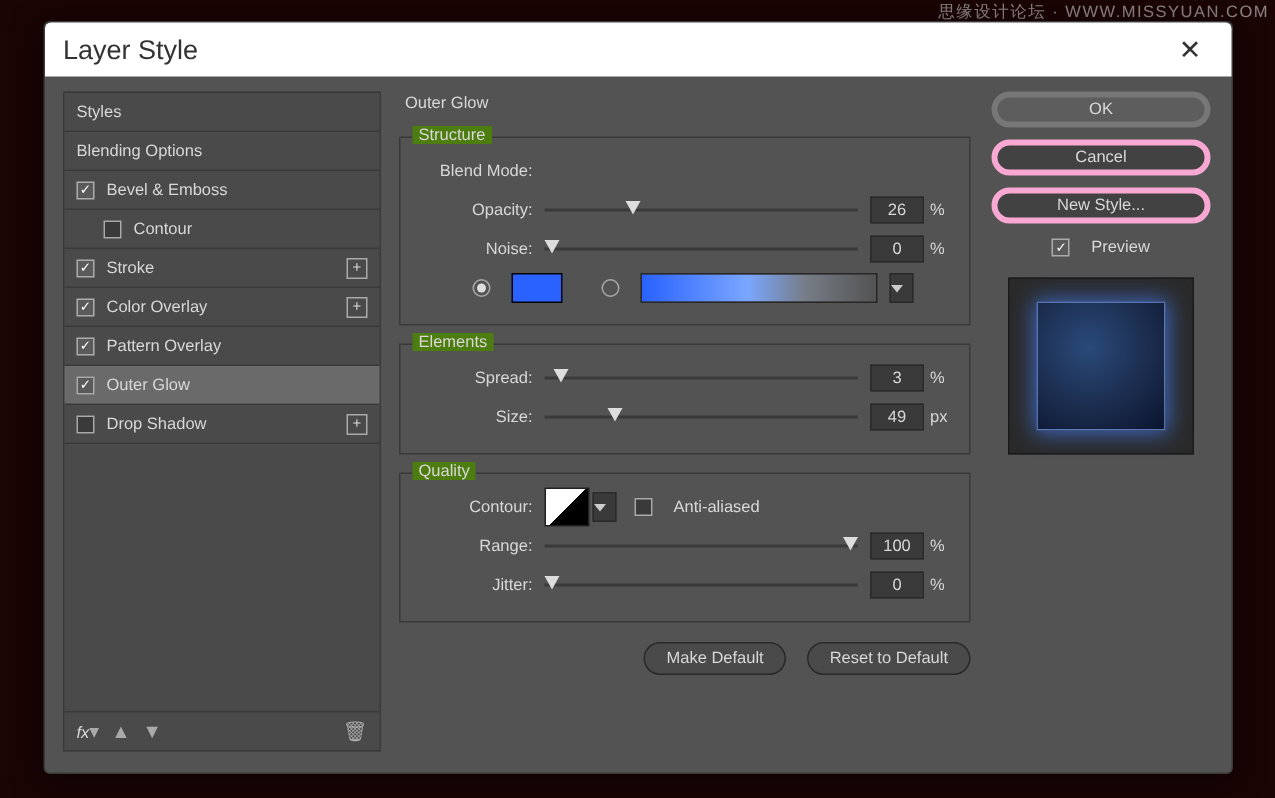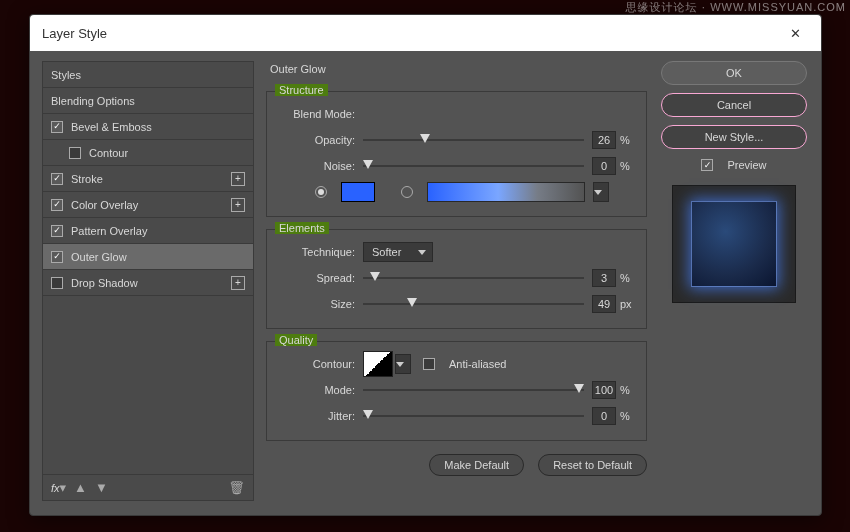--- a/index.html
+++ b/index.html
@@ -1,19 +1,19 @@
 <!DOCTYPE html>
 <html><head>
 <meta charset="utf-8">
 <style>
 *{box-sizing:border-box;margin:0;padding:0;font-family:"Segoe UI",Tahoma,sans-serif;font-size:11px;color:#d8d8d8;user-select:none}
 body{background:#1a0404;width:850px;height:532px;position:relative;overflow:hidden}
 .dialog{position:absolute;left:29px;top:14px;width:793px;height:502px;background:#535353;border:1px solid #3a3a3a;border-radius:4px;display:flex;flex-direction:column;box-shadow:0 4px 20px rgba(0,0,0,.5)}
 .titlebar{height:36px;background:#fff;display:flex;align-items:center;padding:0 12px;border-radius:4px 4px 0 0}
-.titlebar span{color:#333;font-size:13px}
+.titlebar span{color:#333;font-size:18px}
 .close{margin-left:auto;color:#333;font-size:16px;cursor:pointer;padding:4px 8px}
 .body{flex:1;display:flex;padding:10px 12px 14px;gap:12px}
 .left{width:212px;display:flex;flex-direction:column}
 .styles-list{flex:1;border:1px solid #3a3a3a;display:flex;flex-direction:column;background:#444}
 .item{height:26px;display:flex;align-items:center;padding:0 8px;border-bottom:1px solid #3a3a3a;background:#4a4a4a;cursor:pointer;position:relative}
 .item.sel{background:#6a6a6a}
 .item.sub{padding-left:26px}
 .cb{width:12px;height:12px;border:1px solid #aaa;margin-right:8px;display:flex;align-items:center;justify-content:center;background:#3a3a3a}
 .cb.ck{background:#5a5a5a}
 .cb.ck::after{content:"✓";font-size:9px;color:#fff;line-height:1}
@@ -26,31 +26,31 @@
 .panel-title{font-size:11px;padding:2px 4px 4px}
 .fs{border:1px solid #3a3a3a;padding:8px 10px 10px;position:relative;margin-top:6px}
 .fs .leg{position:absolute;top:-8px;left:8px;background:#4d7c0f;padding:0 4px;font-size:11px}
 .row{display:flex;align-items:center;height:24px;margin:2px 0}
 .lbl{width:86px;text-align:right;padding-right:8px}
 .dd{height:20px;background:#3a3a3a;border:1px solid #2a2a2a;display:flex;align-items:center;padding:0 8px;position:relative;cursor:pointer}
 .dd::after{content:"";position:absolute;right:6px;top:7px;border-left:4px solid transparent;border-right:4px solid transparent;border-top:5px solid #ccc}
 .sld{flex:1;height:20px;position:relative;margin-right:8px}
 .sld .track{position:absolute;top:9px;left:0;right:0;height:2px;background:#3a3a3a}
 .sld .thumb{position:absolute;top:4px;width:0;height:0;border-left:5px solid transparent;border-right:5px solid transparent;border-top:9px solid #ddd}
-.num{width:24px;height:18px;background:#3a3a3a;border:1px solid #2a2a2a;text-align:center;line-height:16px}
+.num{width:36px;height:18px;background:#3a3a3a;border:1px solid #2a2a2a;text-align:center;line-height:16px}
 .unit{width:20px;padding-left:4px}
 .radio{width:12px;height:12px;border:1px solid #aaa;border-radius:50%;margin-right:6px;display:flex;align-items:center;justify-content:center}
 .radio.ck::after{content:"";width:6px;height:6px;background:#ddd;border-radius:50%}
 .swatch{width:34px;height:20px;background:#2962ff;border:1px solid #000;cursor:pointer}
 .grad{width:158px;height:20px;border:1px solid #282828;background:linear-gradient(to right,#2962ff,#7aa6ff 45%,rgba(200,220,255,.3) 70%,rgba(200,220,255,0));position:relative;cursor:pointer}
 .grad::before{content:"";position:absolute;inset:0;background-image:linear-gradient(45deg,#666 25%,transparent 25%,transparent 75%,#666 75%),linear-gradient(45deg,#666 25%,transparent 25%,transparent 75%,#666 75%);background-size:10px 10px;background-position:0 0,5px 5px;z-index:-1}
 .contour{width:30px;height:26px;border:1px solid #222;background:linear-gradient(135deg,#fff 50%,#000 50%);cursor:pointer}
 .btn2{height:22px;padding:0 14px;background:#4a4a4a;border:1px solid #2a2a2a;border-radius:11px;cursor:pointer;display:flex;align-items:center}
 .right{width:150px;display:flex;flex-direction:column;gap:8px;align-items:center}
-.rbtn{width:146px;height:24px;border:1px solid #f9a8d4;border-radius:12px;background:#424242;display:flex;align-items:center;justify-content:center;cursor:pointer}
+.rbtn{width:146px;height:24px;border:4px solid #f9a8d4;border-radius:12px;background:#424242;display:flex;align-items:center;justify-content:center;cursor:pointer}
 .rbtn.primary{background:#5d5d5d;border-color:#777}
 .prev-ck{display:flex;align-items:flex-start;gap:6px;margin:2px 0}
 .preview{width:124px;height:118px;background:#2a2a2a;border:1px solid #1a1a1a;display:flex;align-items:center;justify-content:center;margin-top:4px}
 .preview-inner{width:86px;height:86px;background:radial-gradient(circle at 40% 35%,#2a4a7a,#1a2a4a 60%,#0a1530);box-shadow:0 0 14px 2px rgba(70,130,255,.7);border:1px solid rgba(130,170,255,.6)}
 .watermark{position:absolute;top:0;right:4px;color:rgba(255,255,255,.5);font-size:11px;letter-spacing:1px}
 </style>
 </head>
 <body>
 
 <div class="watermark">思缘设计论坛 · WWW.MISSYUAN.COM</div>
@@ -143,26 +143,20 @@
           <span style="width:10px"></span>
           <span class="radio"></span>
           <div class="grad"></div>
           <div class="dd" style="width:16px;padding:0"></div>
         </div>
       </div>
 
       <div class="fs">
         <div class="leg">Elements</div>
         <div class="row">
-          <div class="lbl">Technique:</div>
-          <div class="dd" style="width:70px">
-              <span>Softer</span>
-            </div>
-        </div>
-        <div class="row">
           <div class="lbl">Spread:</div>
           <div class="sld" style="width:112px">
               <div class="track"></div>
               <div class="thumb" style="left:3%"></div>
             </div>
           <div class="num">3</div>
           <div class="unit">%</div>
         </div>
         <div class="row">
           <div class="lbl">Size:</div>
@@ -179,21 +173,21 @@
         <div class="leg">Quality</div>
         <div class="row">
           <div class="lbl">Contour:</div>
           <div class="contour"></div>
           <div class="dd" style="width:16px;padding:0;margin-left:2px"></div>
           <span style="width:12px"></span>
           <span class="cb"></span>
           <span style="margin-left:6px">Anti-aliased</span>
         </div>
         <div class="row">
-          <div class="lbl">Mode:</div>
+          <div class="lbl">Range:</div>
           <div class="sld" style="width:112px">
               <div class="track"></div>
               <div class="thumb" style="left:calc(100% - 10px)"></div>
             </div>
           <div class="num">100</div>
           <div class="unit">%</div>
         </div>
         <div class="row">
           <div class="lbl">Jitter:</div>
           <div class="sld" style="width:112px">

